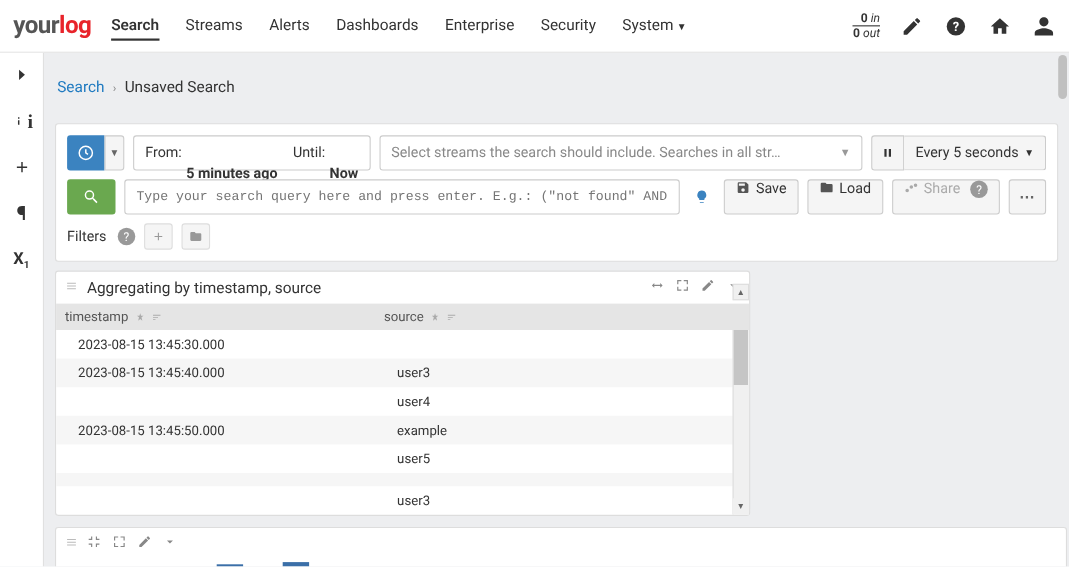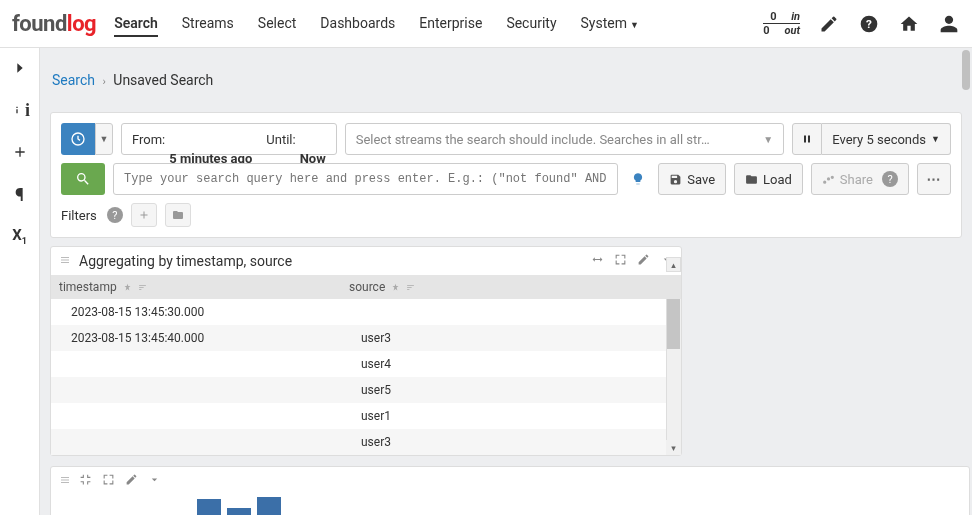--- a/index.html
+++ b/index.html
@@ -11,21 +11,21 @@
 .logo .g1 { color: #555; }
 .logo .g2 { color: #e8232a; }
 .nav-items { display: flex; gap: 24px; }
 .nav-item { color: #333; cursor: pointer; font-size: 14px; padding: 4px 0; }
 .nav-item.active { font-weight: 600; border-bottom: 2px solid #333; }
 .nav-item .caret { font-size: 9px; margin-left: 3px; }
 .topnav-right { margin-left: auto; display: flex; align-items: center; gap: 18px; }
 .inout { font-size: 11px; line-height: 1.2; text-align: right; }
 .inout .n { font-weight: 700; border-bottom: 1px solid #333; }
 .inout .o { font-weight: 700; }
-.inout i { font-style: italic; font-weight: 700; margin-left: 12px; }
+.inout i { font-style: italic; font-weight: 400; }
 .topicon { width: 22px; height: 22px; display: flex; align-items: center; justify-content: center; cursor: pointer; }
 .topicon svg { width: 20px; height: 20px; fill: #333; }
 
 
 .leftrail { position: absolute; left: 0; top: 48px; width: 40px; height: calc(100% - 48px); background: #fff; display: flex; flex-direction: column; align-items: center; padding-top: 8px; gap: 18px; border-right: 1px solid #e0e0e0; }
 .rail-btn { width: 24px; height: 24px; display: flex; align-items: center; justify-content: center; cursor: pointer; color: #333; }
 .rail-btn svg { width: 16px; height: 16px; fill: #333; }
 
 
 .main { position: absolute; left: 40px; right: 0; top: 48px; bottom: 0; background: #edeef0; overflow: hidden; }
@@ -51,21 +51,21 @@
 .pause-btn { width: 30px; height: 32px; border: 1px solid #ccc; border-radius: 3px 0 0 3px; background: #f5f5f5; display: flex; align-items: center; justify-content: center; }
 .refresh-sel { height: 32px; border: 1px solid #ccc; border-left: none; border-radius: 0 3px 3px 0; background: #f5f5f5; display: flex; align-items: center; padding: 0 10px; font-size: 13px; }
 .refresh-sel .caret { font-size: 9px; margin-left: 5px; }
 
 .row2 { display: flex; gap: 8px; align-items: stretch; margin-bottom: 8px; }
 .search-go { background: #6aa84f; width: 44px; display: flex; align-items: center; justify-content: center; border-radius: 3px; }
 .search-go svg { width: 16px; height: 16px; fill: #fff; }
 .search-input { flex: 1; border: 1px solid #ccc; border-radius: 3px; padding: 0 10px; height: 32px; font-family: "Courier New", monospace; font-size: 12px; color: #888; }
 .bulb { width: 24px; display: flex; align-items: center; justify-content: center; color: #3b83c0; }
 .bulb svg { width: 14px; height: 14px; fill: #3b83c0; }
-.action-btn { height: 32px; border: 1px solid #ccc; background: #f5f5f5; border-radius: 3px; display: flex; align-items: center; padding: 0 10px; gap: 5px; font-size: 13px; cursor: pointer; }
+.action-btn { height: 32px; border: 1px solid #ccc; background: #f5f5f5; border-radius: 3px; display: flex; align-items: flex-start; padding: 0 10px; gap: 5px; font-size: 13px; cursor: pointer; }
 .action-btn svg { width: 13px; height: 13px; fill: #555; }
 .action-btn.disabled { color: #aaa; }
 .action-btn.disabled svg { fill: #aaa; }
 .help-circ { width: 16px; height: 16px; border-radius: 50%; background: #999; color: #fff; font-size: 11px; display: inline-flex; align-items: center; justify-content: center; margin-left: 4px; }
 .more-btn { width: 34px; height: 32px; border: 1px solid #ccc; background: #f5f5f5; border-radius: 3px; display: flex; align-items: center; justify-content: center; font-weight: 700; color: #666; letter-spacing: 1px; }
 
 .row3 { display: flex; align-items: center; gap: 8px; font-size: 13px; }
 .row3 .help-circ { margin-left: 2px; }
 .filter-icon-btn { width: 26px; height: 24px; border: 1px solid #ddd; background: #f5f5f5; border-radius: 3px; display: flex; align-items: center; justify-content: center; }
 .filter-icon-btn svg { width: 12px; height: 12px; fill: #999; }
@@ -103,26 +103,26 @@
 .chart-area { position: relative; height: 42px; padding-left: 36px; }
 .ylabel { position: absolute; left: 12px; font-size: 10px; color: #555; margin-top: 32px; }
 .bars { display: flex; align-items: flex-end; gap: 6px; height: 40px; margin-left: 110px; }
 .bar { width: 24px; background: #3b6fa8; }
 </style>
 </head>
 <body>
 
 <div class="topnav">
   <div class="logo">
-    <span class="g1">found</span><span class="g2">log</span>
+    <span class="g1">your</span><span class="g2">log</span>
   </div>
   <div class="nav-items">
     <span class="nav-item active">Search</span>
     <span class="nav-item">Streams</span>
-    <span class="nav-item">Select</span>
+    <span class="nav-item">Alerts</span>
     <span class="nav-item">Dashboards</span>
     <span class="nav-item">Enterprise</span>
     <span class="nav-item">Security</span>
     <span class="nav-item"><span>System</span><span class="caret">▼</span></span>
   </div>
   <div class="topnav-right">
     <div class="inout">
       <div class="n"><span>0</span> <i>in</i></div>
       <div class="o"><span>0</span> <i>out</i></div>
     </div>
@@ -320,26 +320,29 @@
             </div>
           <div class="tr">
               <div class="td ts">2023-08-15 13:45:40.000</div>
               <div class="td src">user3</div>
             </div>
           <div class="tr">
               <div class="td ts"></div>
               <div class="td src">user4</div>
             </div>
           <div class="tr">
+              <div class="td ts">2023-08-15 13:45:50.000</div>
+              <div class="td src">example</div>
+            </div>
+          <div class="tr">
               <div class="td ts"></div>
               <div class="td src">user5</div>
             </div>
           <div class="tr">
               <div class="td ts"></div>
-              <div class="td src">user1</div>
             </div>
           <div class="tr">
               <div class="td ts"></div>
               <div class="td src">user3</div>
             </div>
           <div class="inner-scroll">
               <div class="inner-thumb"></div>
               <div class="inner-arrow dn">▾</div>
             </div>
         </div>

